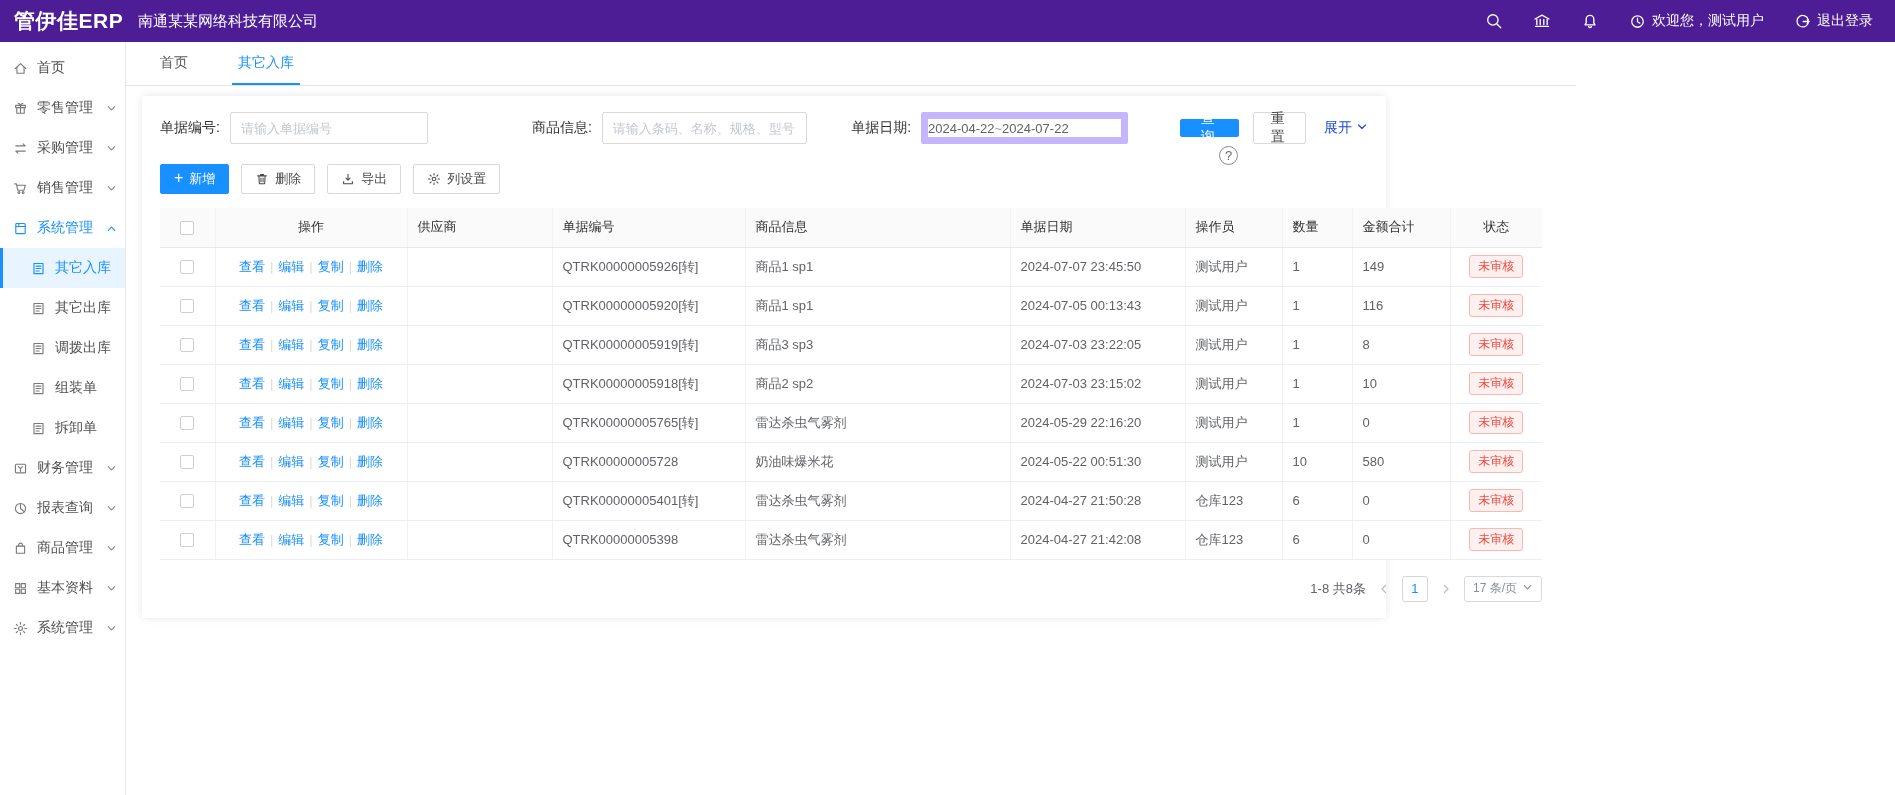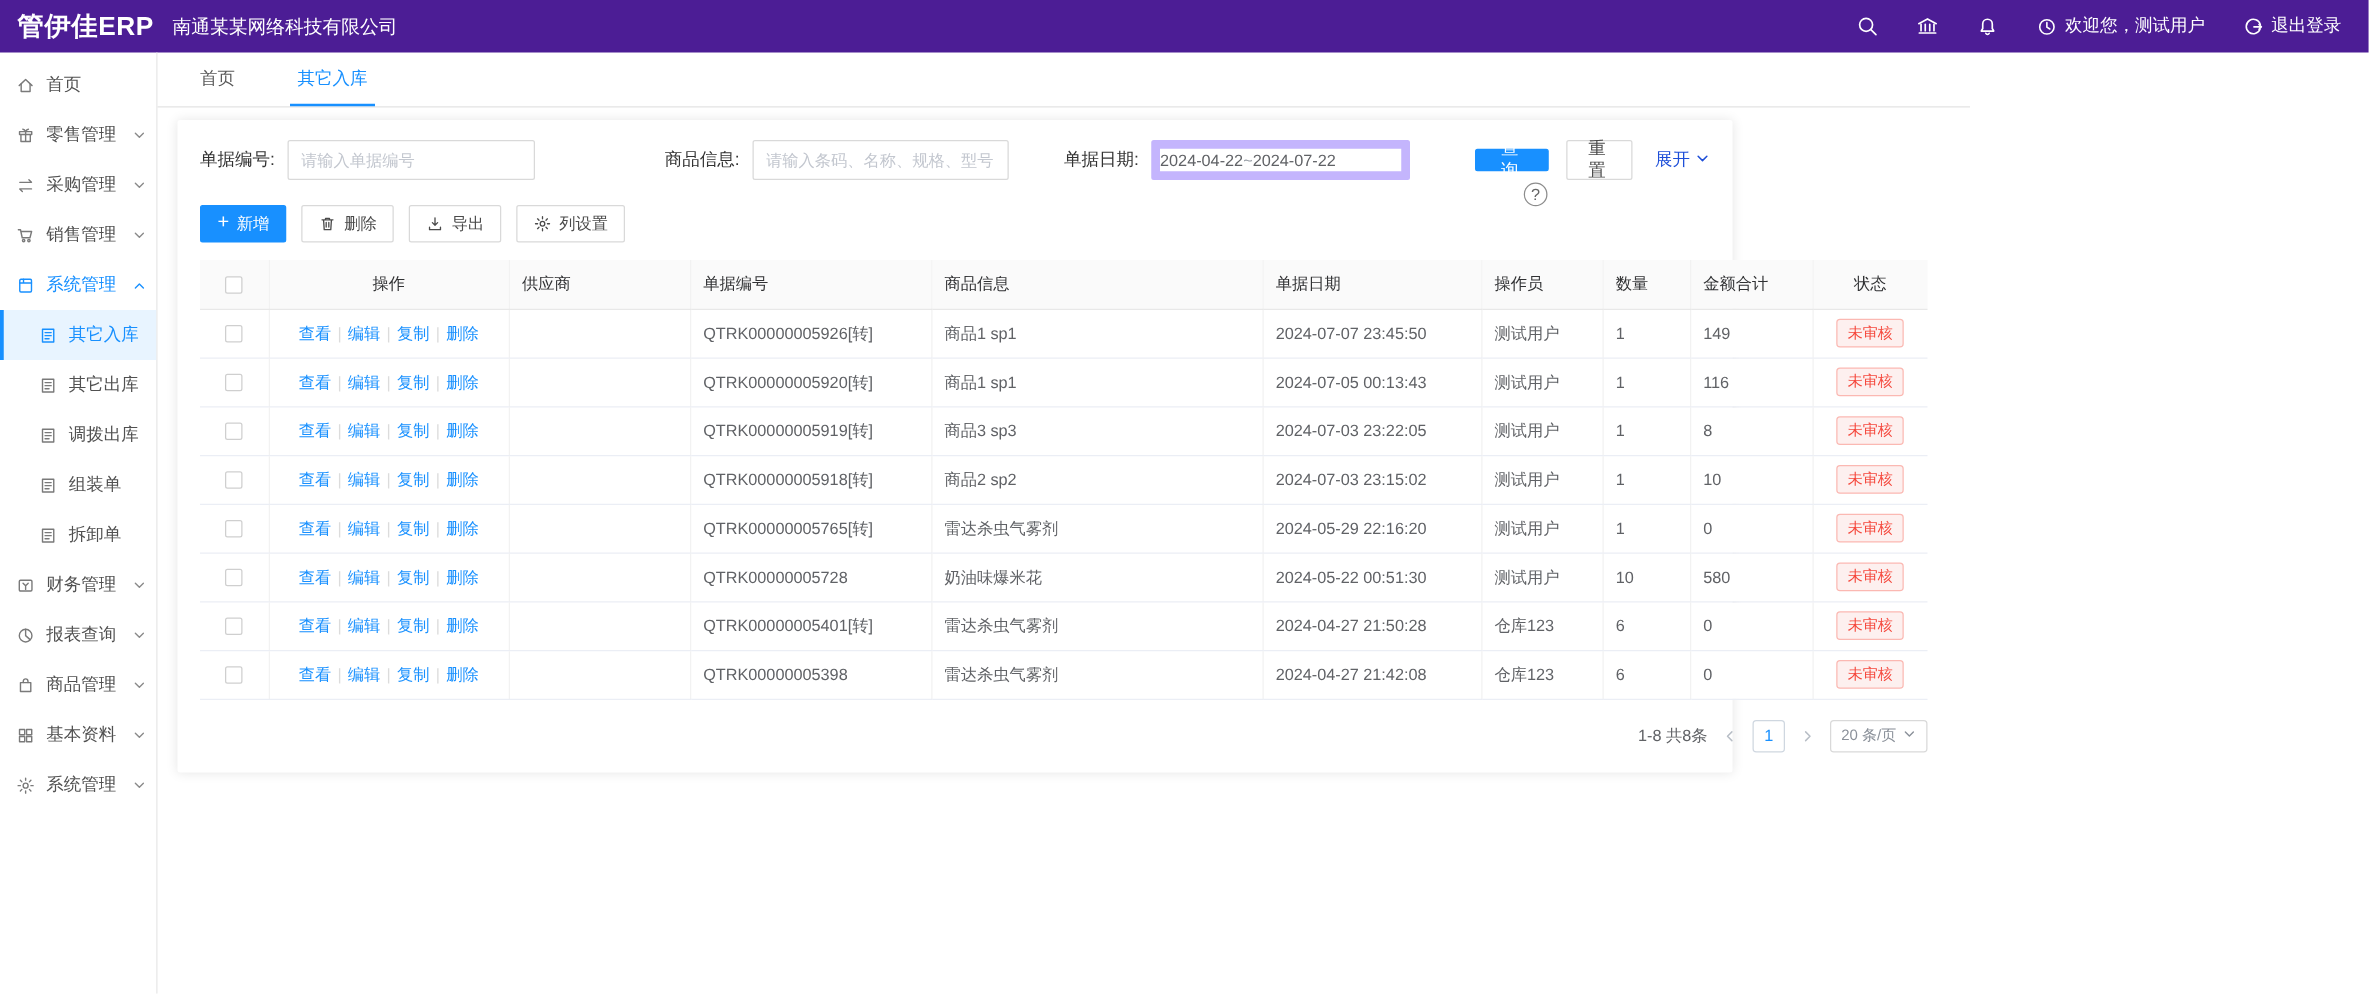--- a/index.html
+++ b/index.html
@@ -516,21 +516,21 @@
               <path d="M7.5 2.5 4 6l3.5 3.5"></path>
             </svg>
           </span>
         <span class="pg-num">1</span>
         <span class="pg-arrow">
             <svg width="12" height="12" viewBox="0 0 12 12" fill="none" stroke="currentColor" stroke-width="1.2" stroke-linecap="round" stroke-linejoin="round">
               <path d="M4.5 2.5 8 6l-3.5 3.5"></path>
             </svg>
           </span>
         <span class="pg-size">
-          <span>20 条/页</span>
+          <span>17 条/页</span>
           <span><svg width="11" height="11" viewBox="0 0 12 12" fill="none" stroke="currentColor" stroke-width="1.2" stroke-linecap="round" stroke-linejoin="round">
                 <path d="M2.5 4 6 7.5 9.5 4"></path>
               </svg></span>
         </span>
       </div>
     </div>
   </div>
 </div>
 
 </body></html>

